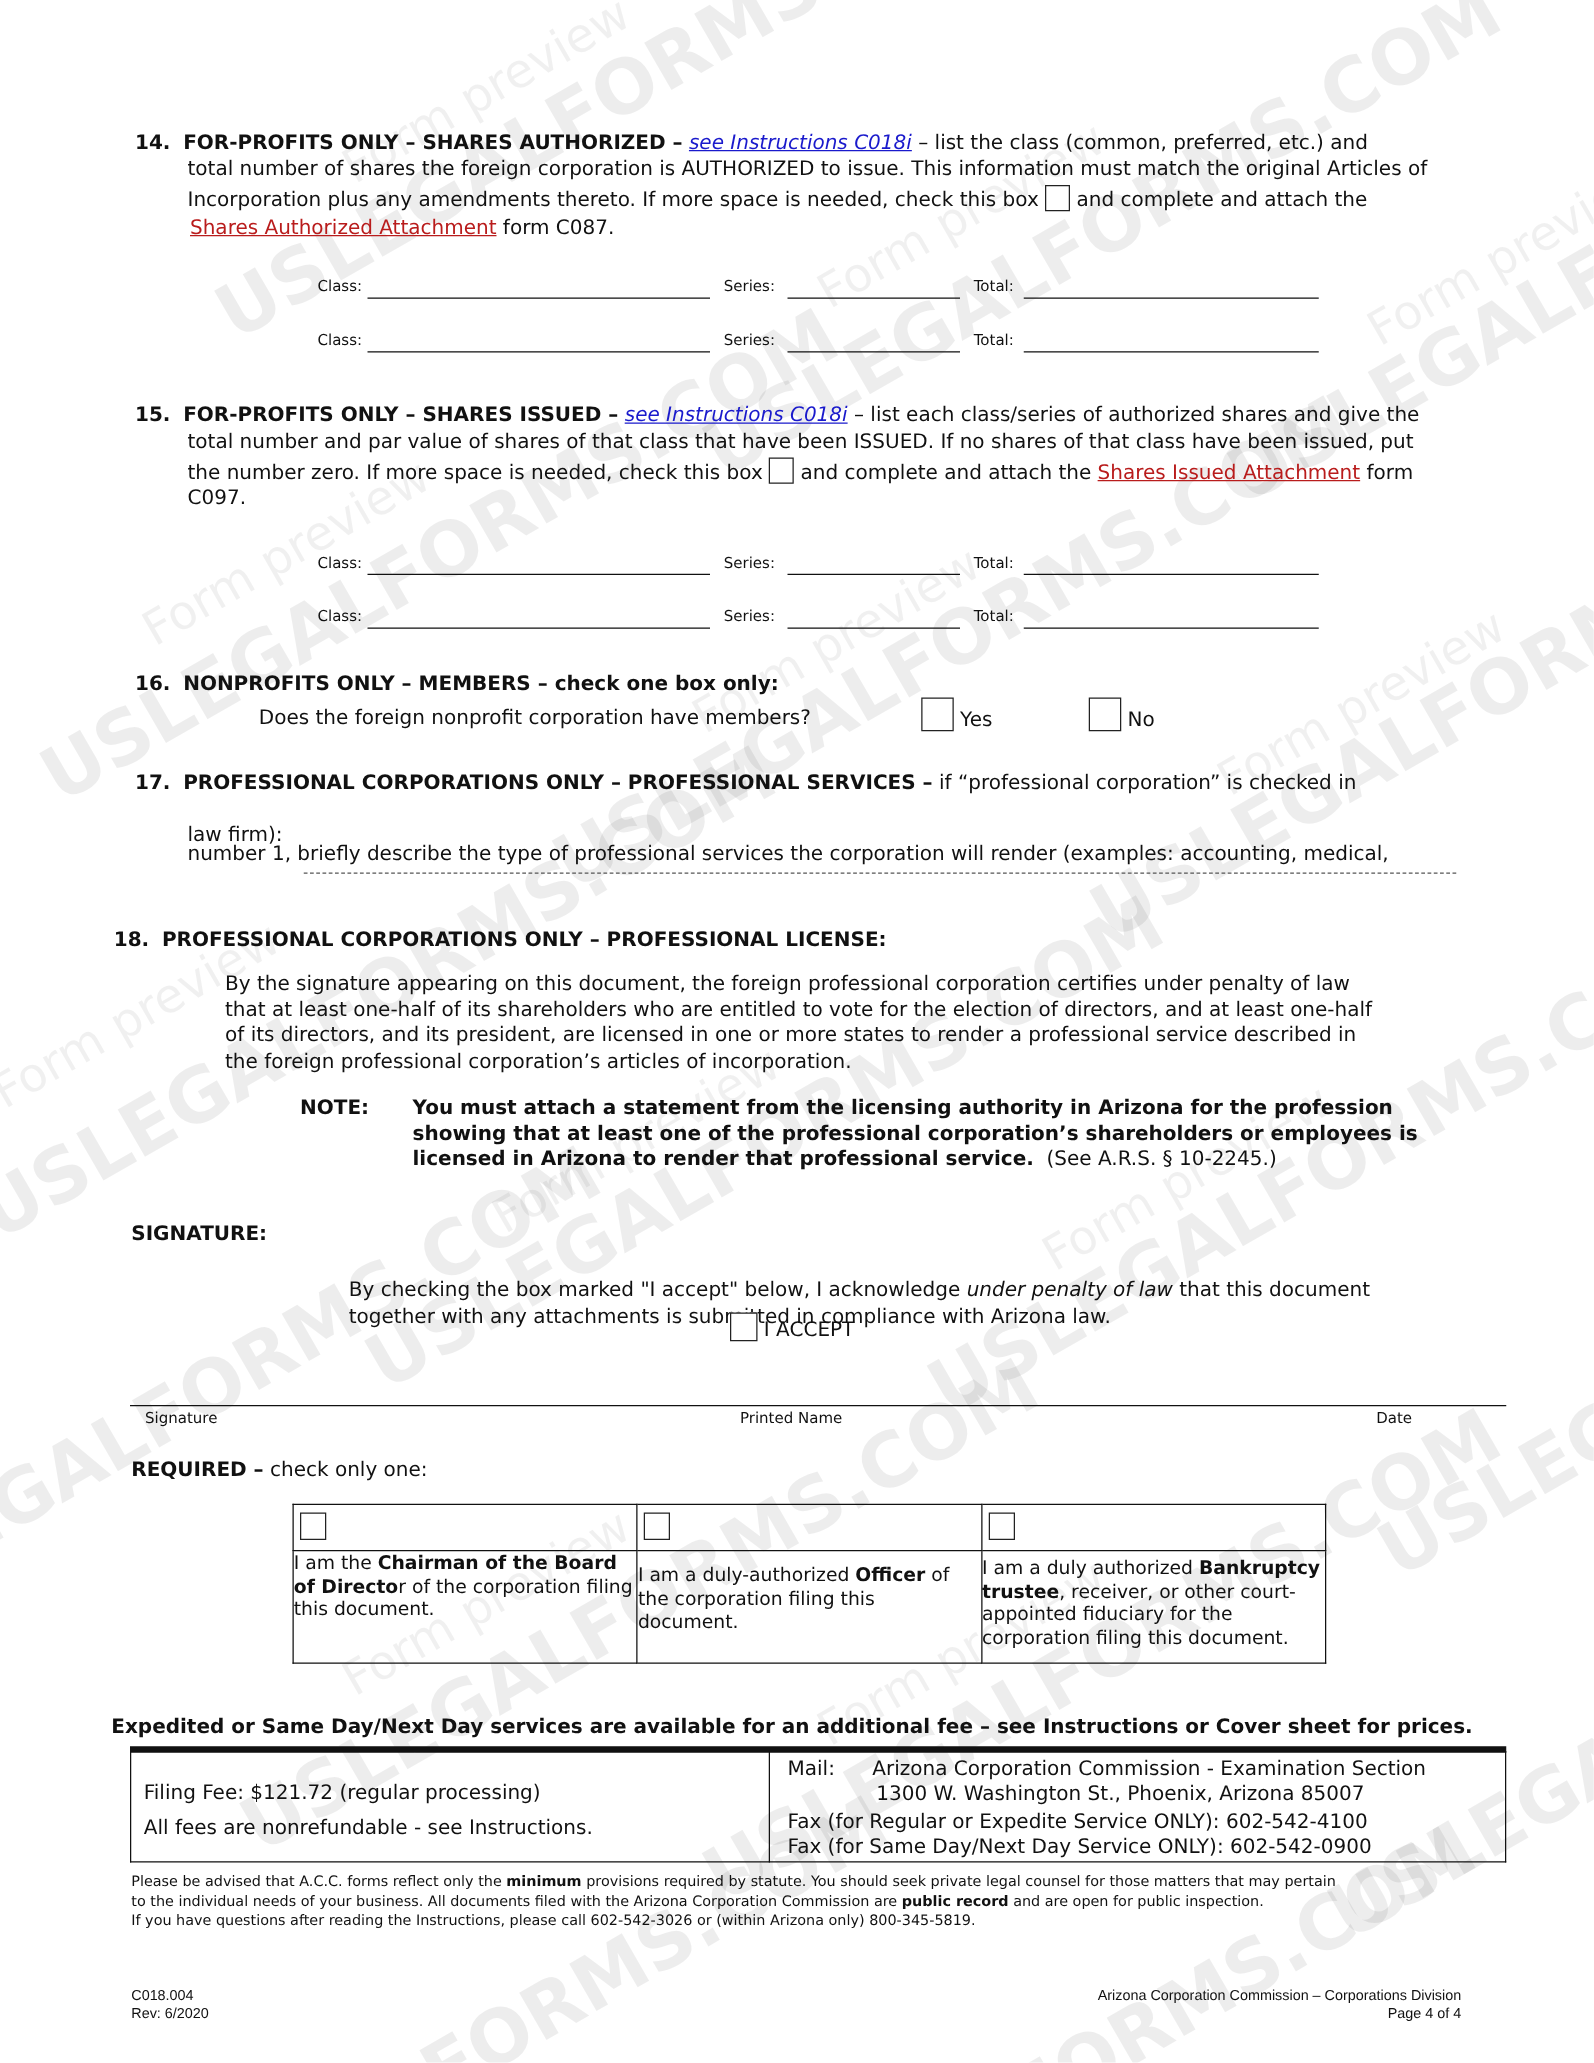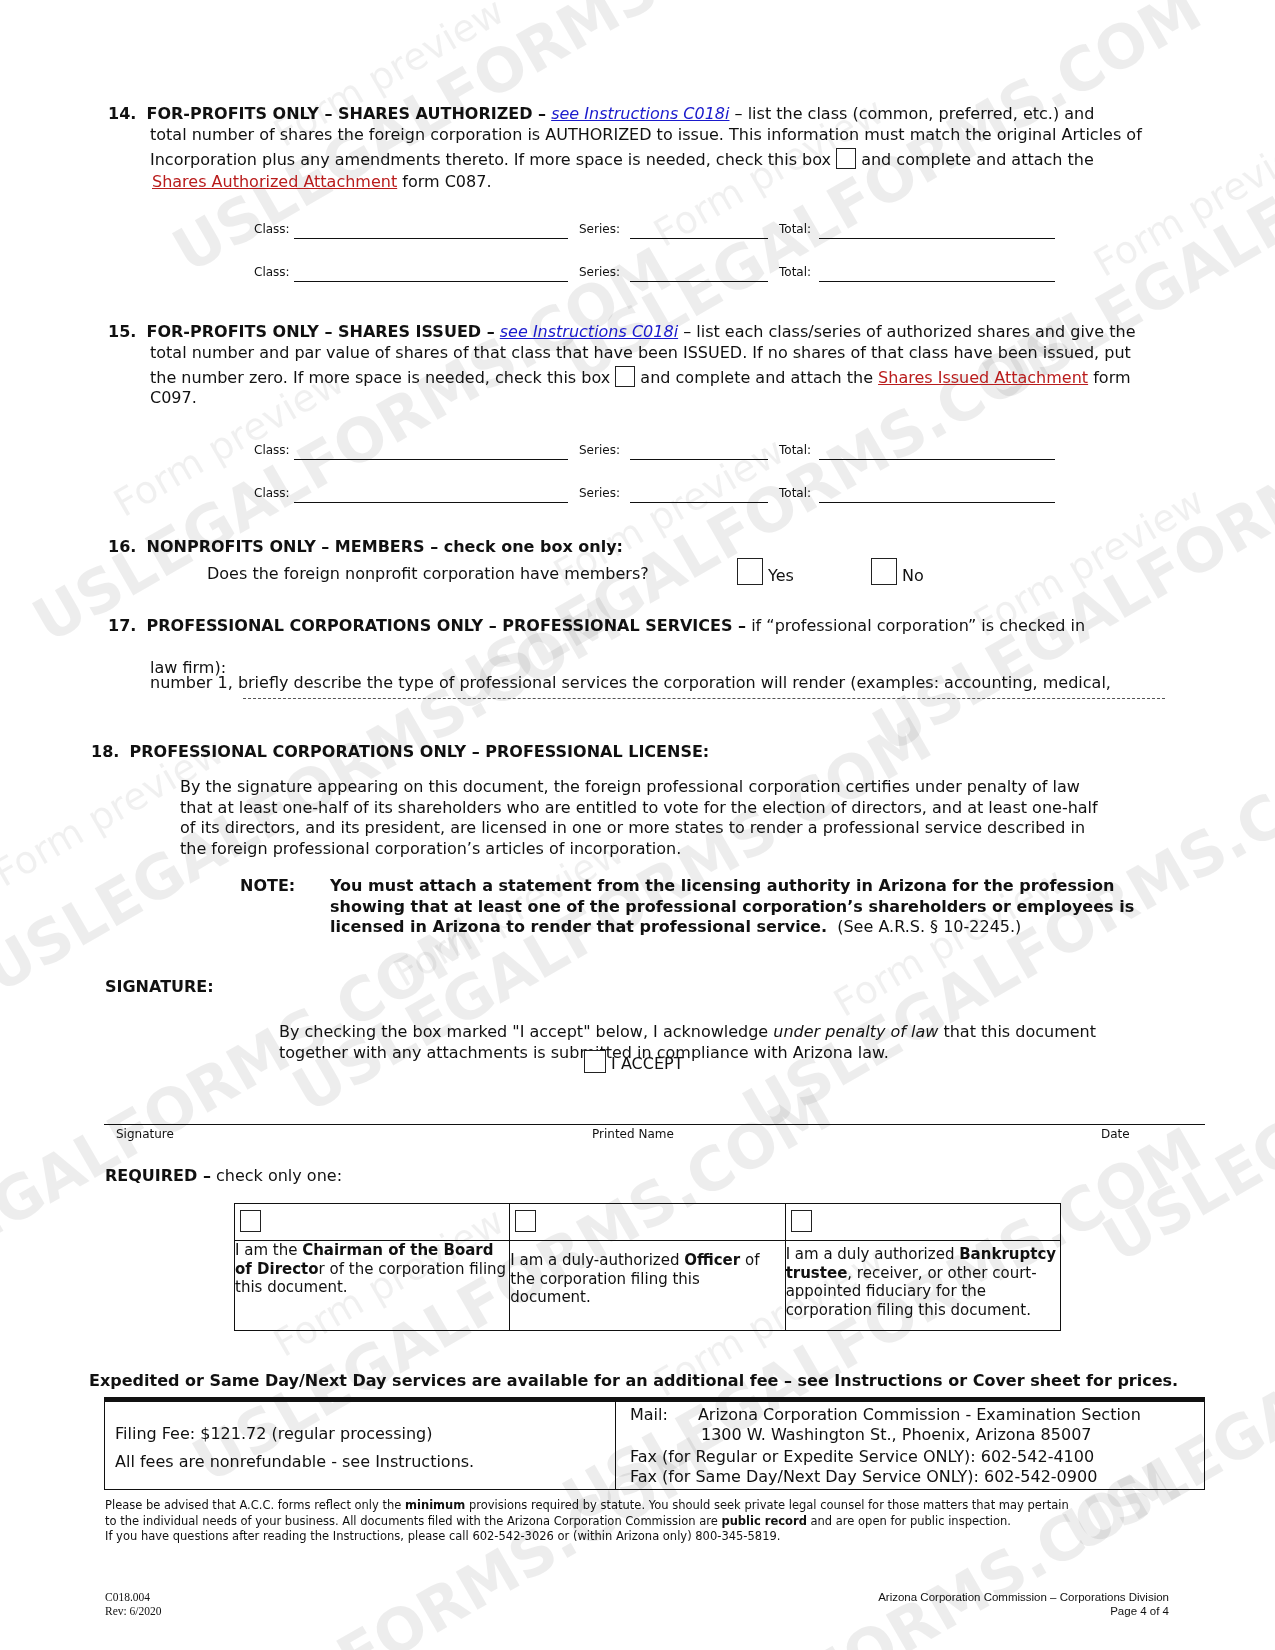--- a/index.html
+++ b/index.html
@@ -219,20 +219,20 @@
   </tr>
 </tbody>
   </table>
 
 <div class="abs" style="left:105px;top:1498px;font-size:11.5px;line-height:15.5px;white-space:nowrap;">
   <div><span>Please be advised that A.C.C. forms reflect only the </span><b>minimum</b><span> provisions required by statute.  You should seek private legal counsel for those matters that may pertain</span></div>
   <div><span>to the individual needs of your business. All documents filed with the Arizona Corporation Commission are </span><b>public record</b><span> and are open for public inspection.</span></div>
   <div>If you have questions after reading the Instructions, please call 602-542-3026 or (within Arizona only) 800-345-5819.</div>
 </div>
 
-<div class="abs" style="left:105px;top:1590px;font-family:Liberation Serif, serif;font-size:11.5px;line-height:14px;">
+<div class="abs" style="left:105px;top:1590px;font-family:Liberation Sans, sans-serif;font-size:11.5px;line-height:14px;">
   <div>C018.004</div>
   <div>Rev: 6/2020</div>
 </div>
 <div class="abs" style="right:106px;top:1590px;font-family:'Liberation Sans',sans-serif;font-size:11.5px;line-height:14px;text-align:right;">
   <div>Arizona Corporation Commission – Corporations Division</div>
   <div>Page 4 of 4</div>
 </div>
 
 </body></html>

